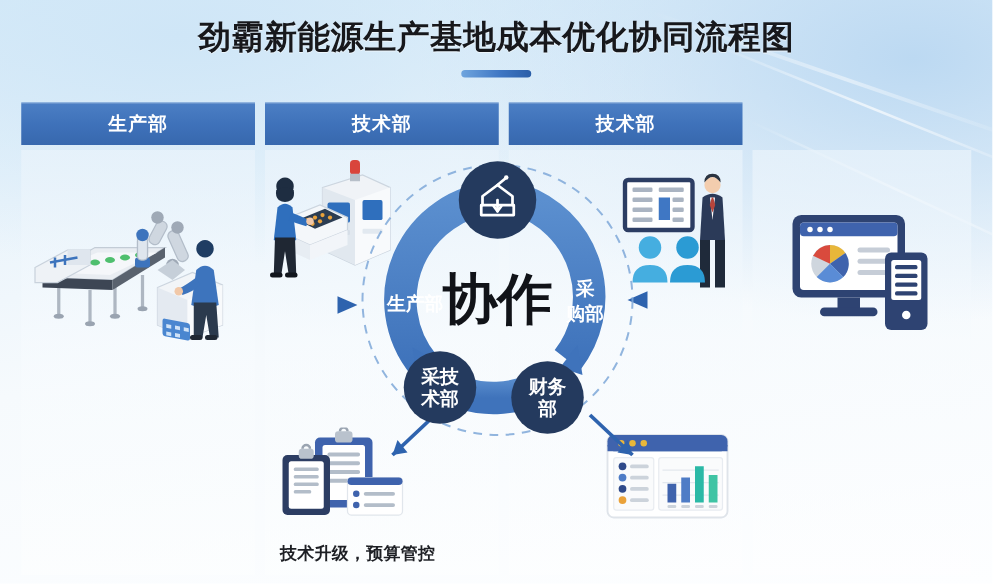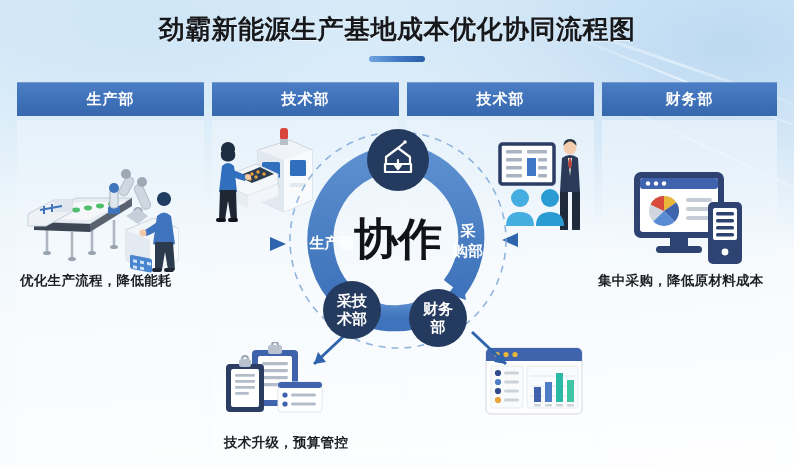--- a/index.html
+++ b/index.html
@@ -113,21 +113,20 @@
   <div class="streak s2"></div>
   <div class="streak s3"></div>
 
   <div class="title">劲霸新能源生产基地成本优化协同流程图</div>
   <div class="title-underline"></div>
 
   <div class="header-row">
     <div class="col-head c1">生产部</div>
     <div class="col-head c2">技术部</div>
     <div class="col-head c3">技术部</div>
-    <div class="col-head c4">财务部</div>
   </div>
 
   <div class="panels">
     <div class="panel p1"></div>
     <div class="panel p2"></div>
     <div class="panel p3"></div>
     <div class="panel p4"></div>
   </div>
 
   <div class="illu illu-prod">
@@ -496,17 +495,15 @@
       <circle cx="66" cy="182" r="29" fill="#243a5e"></circle>
       <text x="66" y="178" text-anchor="middle" font-family="Liberation Sans, DejaVu Sans, sans-serif" font-size="15" font-weight="700" fill="#ffffff">采技</text>
       <text x="66" y="196" text-anchor="middle" font-family="Liberation Sans, DejaVu Sans, sans-serif" font-size="15" font-weight="700" fill="#ffffff">术部</text>
 
       <circle cx="152" cy="190" r="29" fill="#243a5e"></circle>
       <text x="152" y="186" text-anchor="middle" font-family="Liberation Sans, DejaVu Sans, sans-serif" font-size="15" font-weight="700" fill="#ffffff">财务</text>
       <text x="152" y="204" text-anchor="middle" font-family="Liberation Sans, DejaVu Sans, sans-serif" font-size="15" font-weight="700" fill="#ffffff">部</text>
     </svg>
   </div>
 
-  <div class="caption cap-left">优化生产流程，降低能耗</div>
-  <div class="caption cap-right">集中采购，降低原材料成本</div>
   <div class="caption cap-bot2">技术升级，预算管控</div>
 
 </div>
 
 </body></html>

